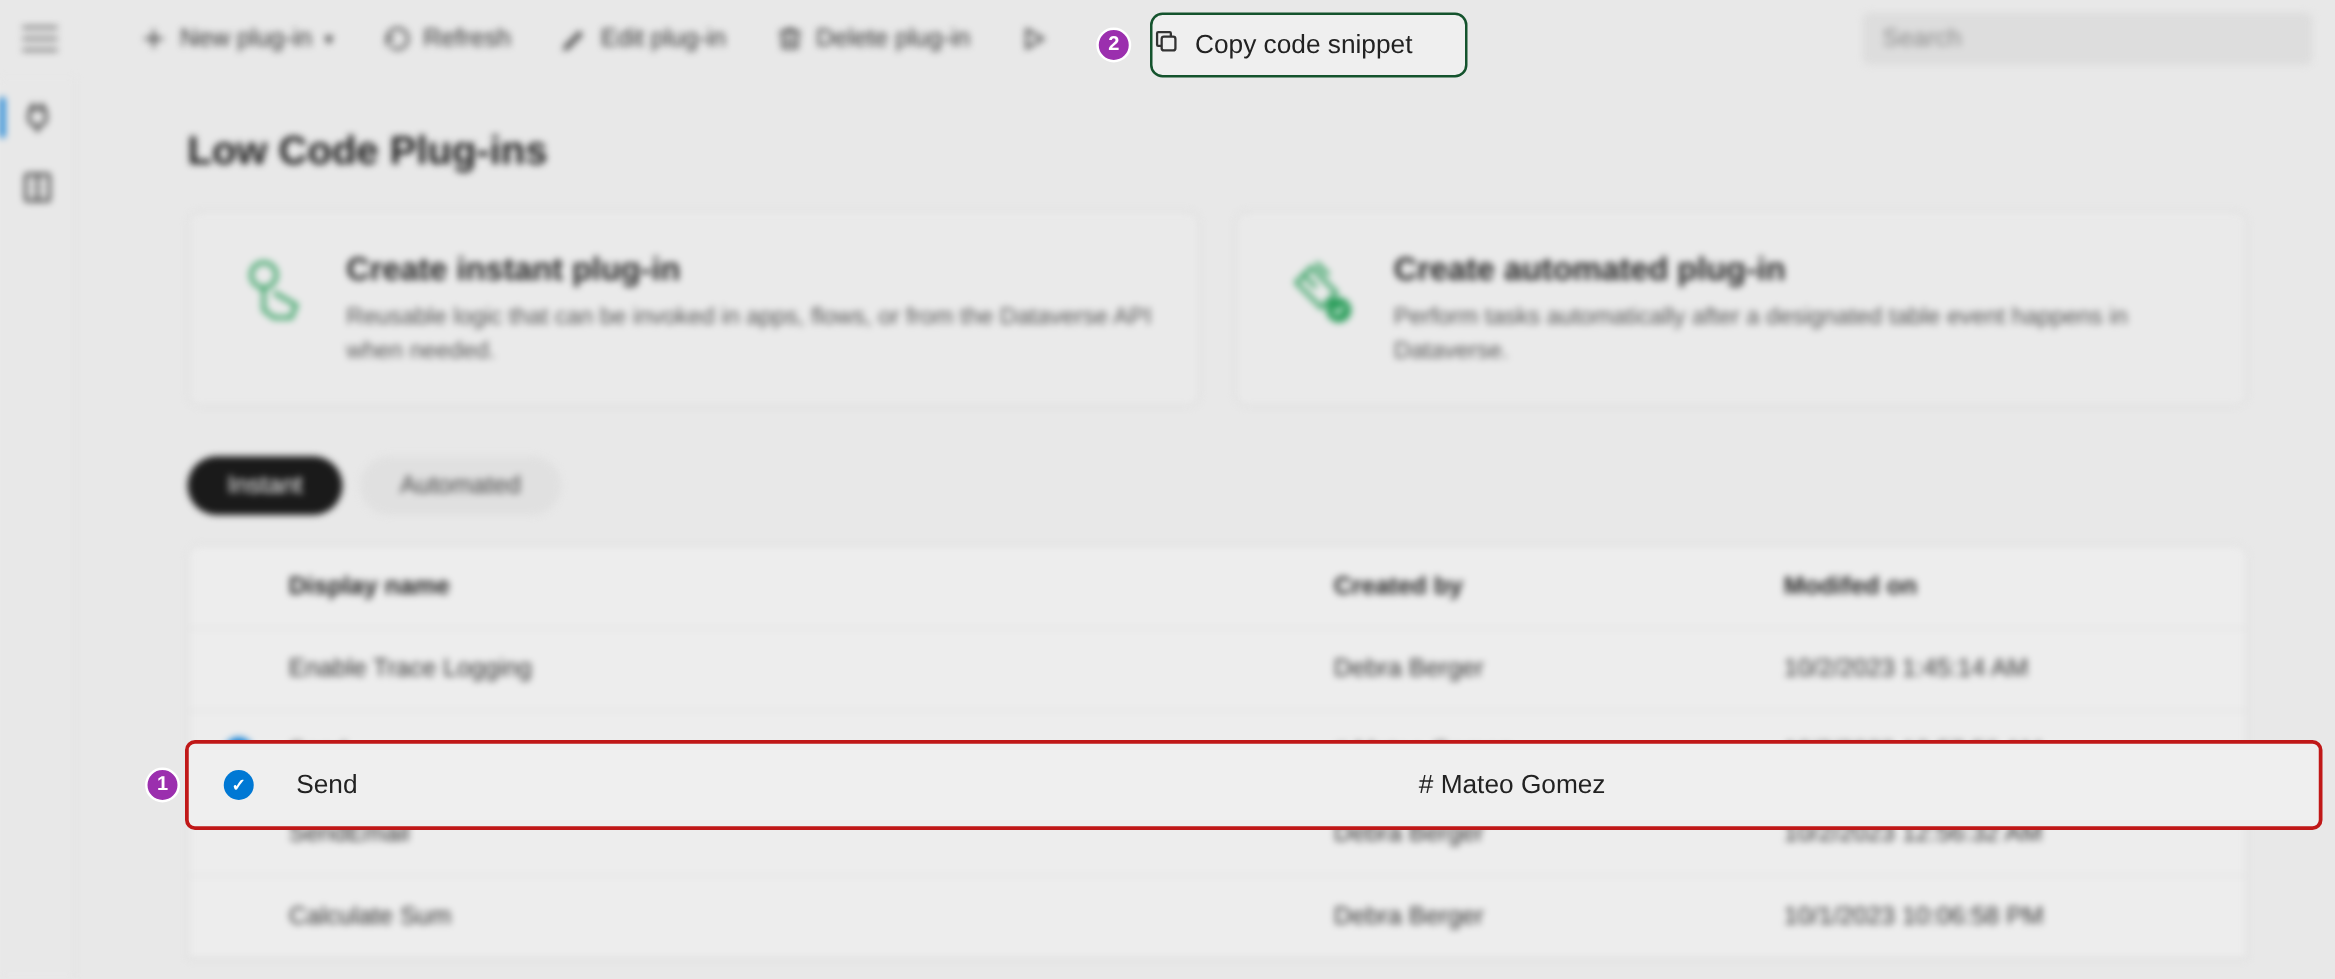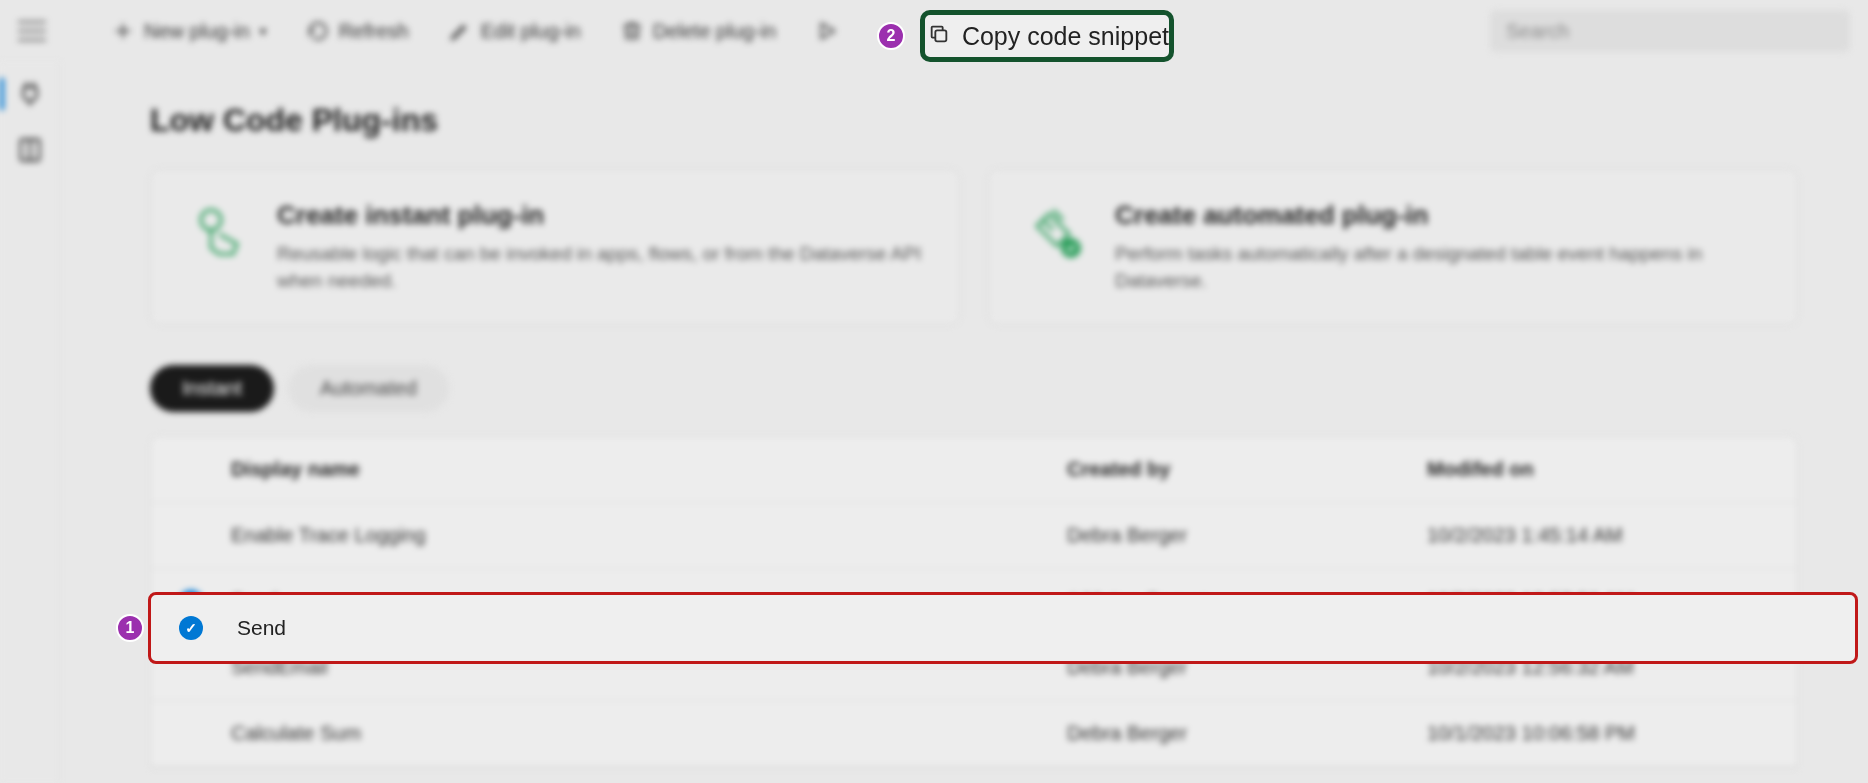--- a/index.html
+++ b/index.html
@@ -144,25 +144,25 @@
     font-size:16px;
     font-weight:600;
     display:flex; align-items:center; justify-content:center;
     z-index: 20;
   }
   .copy-snippet-box {
     position:absolute;
     top: 10px; left: 920px;
     width: 254px; height: 52px;
     background:#efefef;
-    border: 5px solid #14532d;
+    border: 2px solid #14532d;
     border-radius: 10px;
-    display:flex; align-items:center; justify-content:flex-end;
+    display:flex; align-items:center; justify-content:flex-start;
     gap: 12px;
-    font-size: 25px;
+    font-size: 21px;
     color:#222;
     z-index:15;
   }
   .copy-snippet-box svg { width:22px; height:22px; }
 
   .row-highlight-box {
     position:absolute;
     left: 148px;
     width: 1710px;
     height: 72px;
@@ -350,15 +350,16 @@
     </span>
     <span>Copy code snippet</span>
   </div>
 
   <div class="badge-circle" style="top:614px; left:116px;">1</div>
   <div class="row-highlight-box" style="top:592px;">
     <div class="check">
       <div class="check-circle">✓</div>
     </div>
     <div style="padding-left:6px;">Send</div>
+    <div># Mateo Gomez</div>
   </div>
 
 </div>
 
 </body></html>

